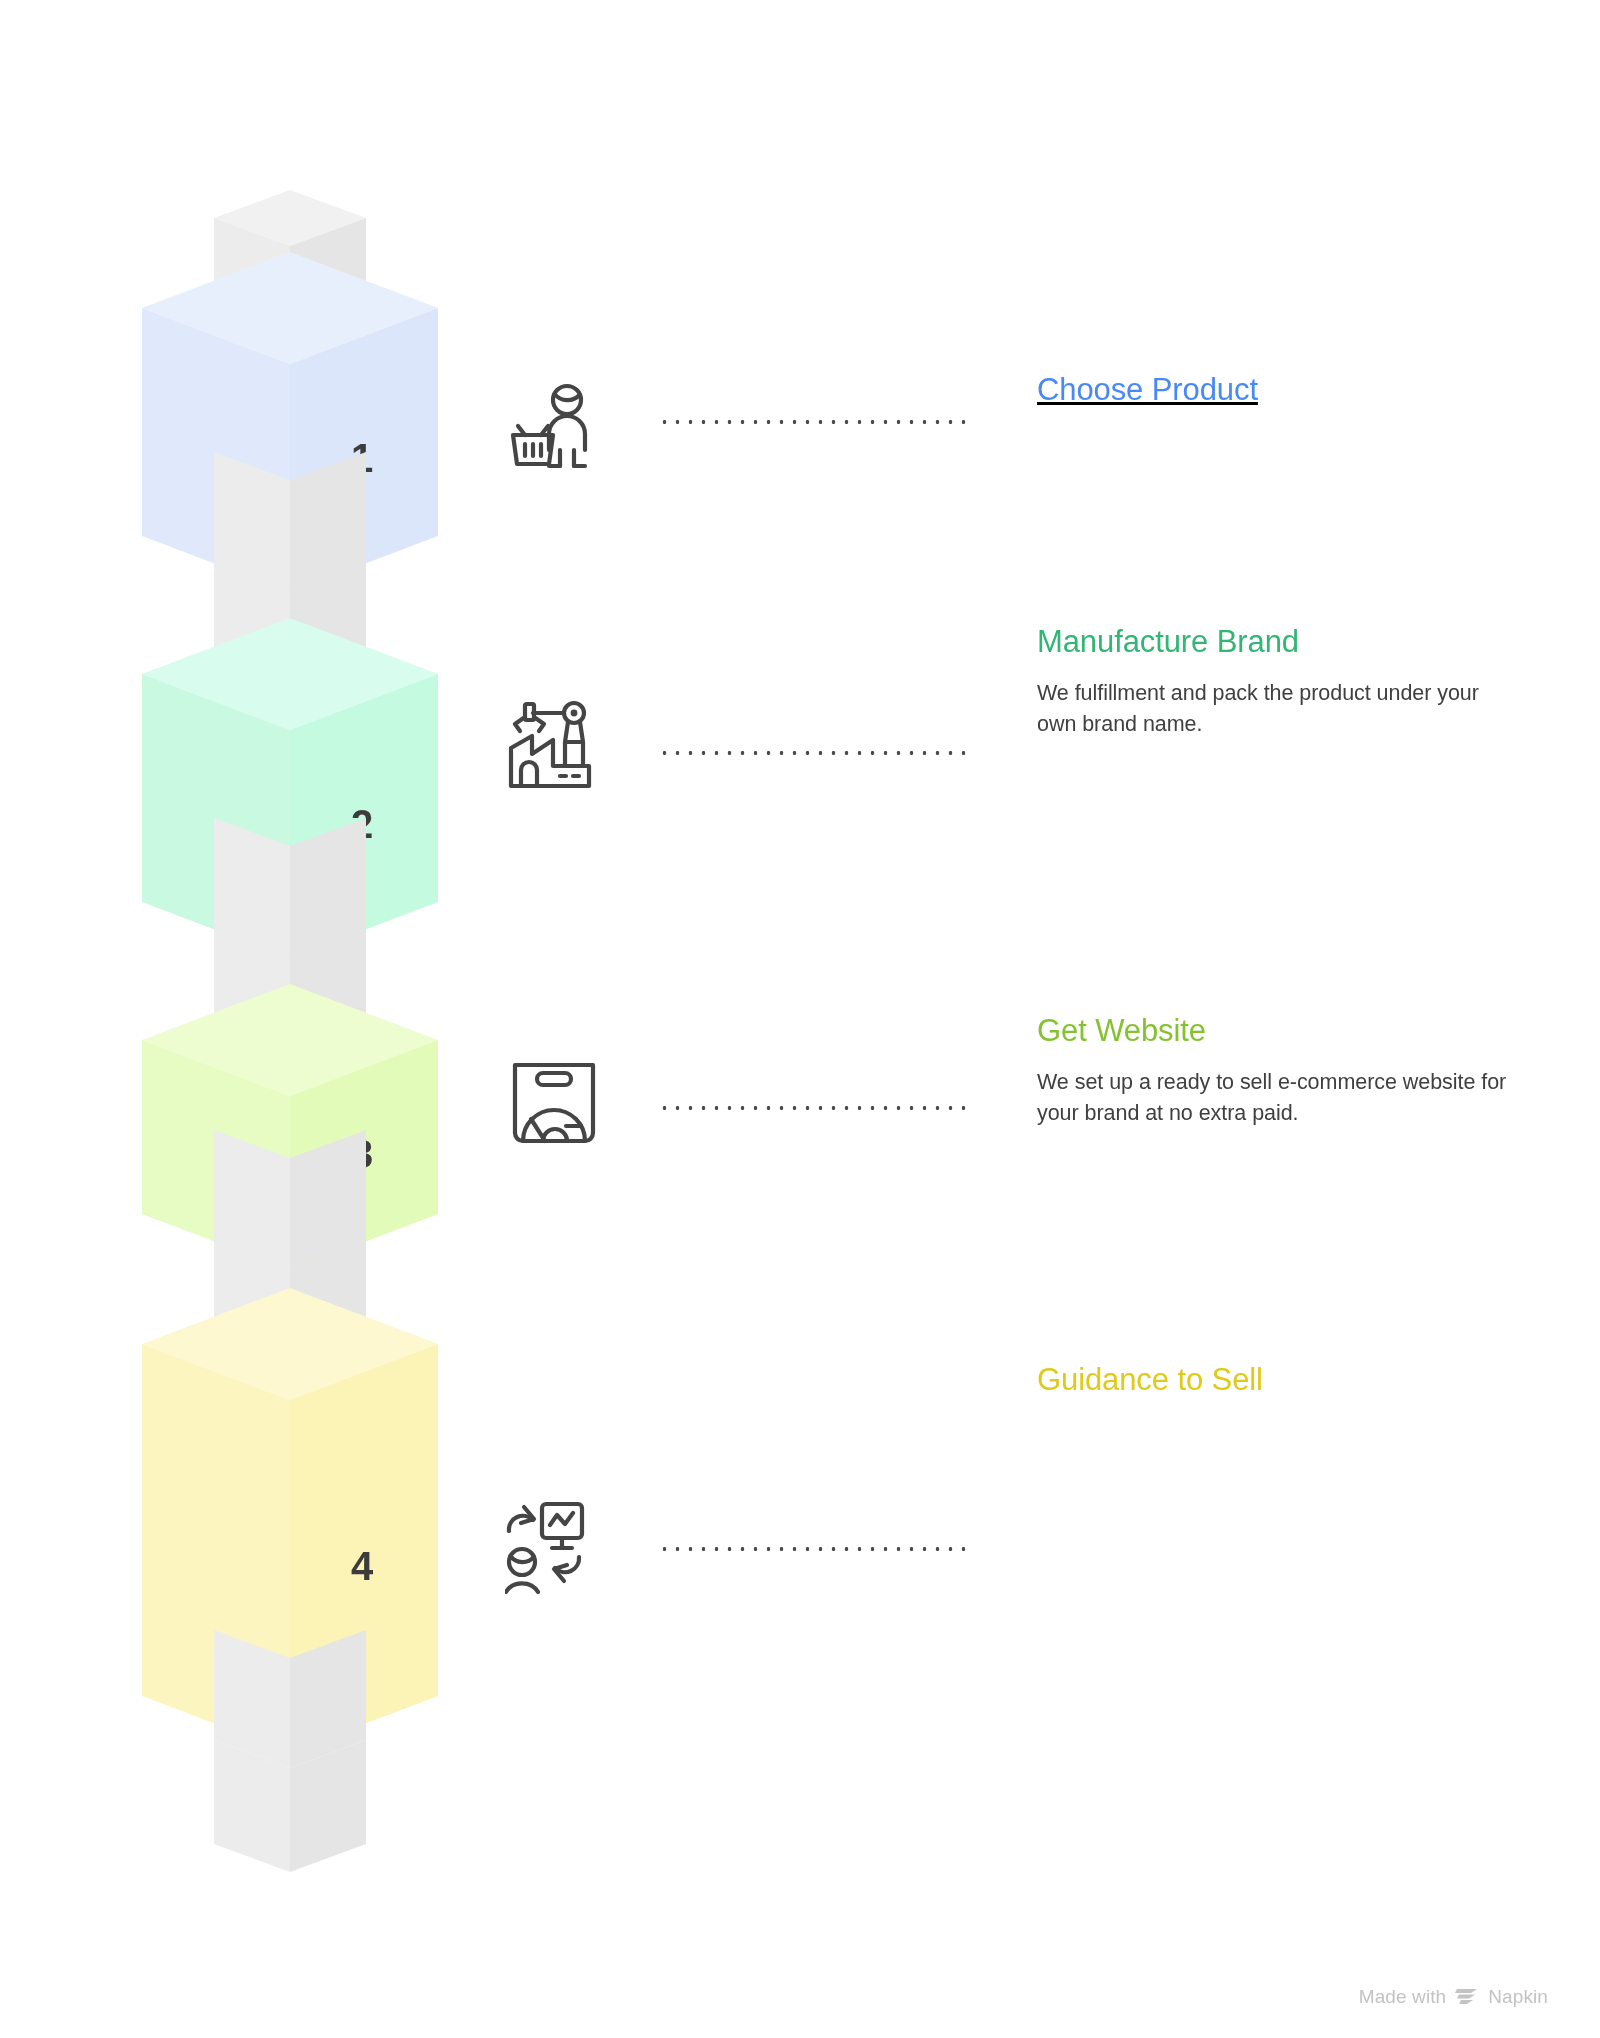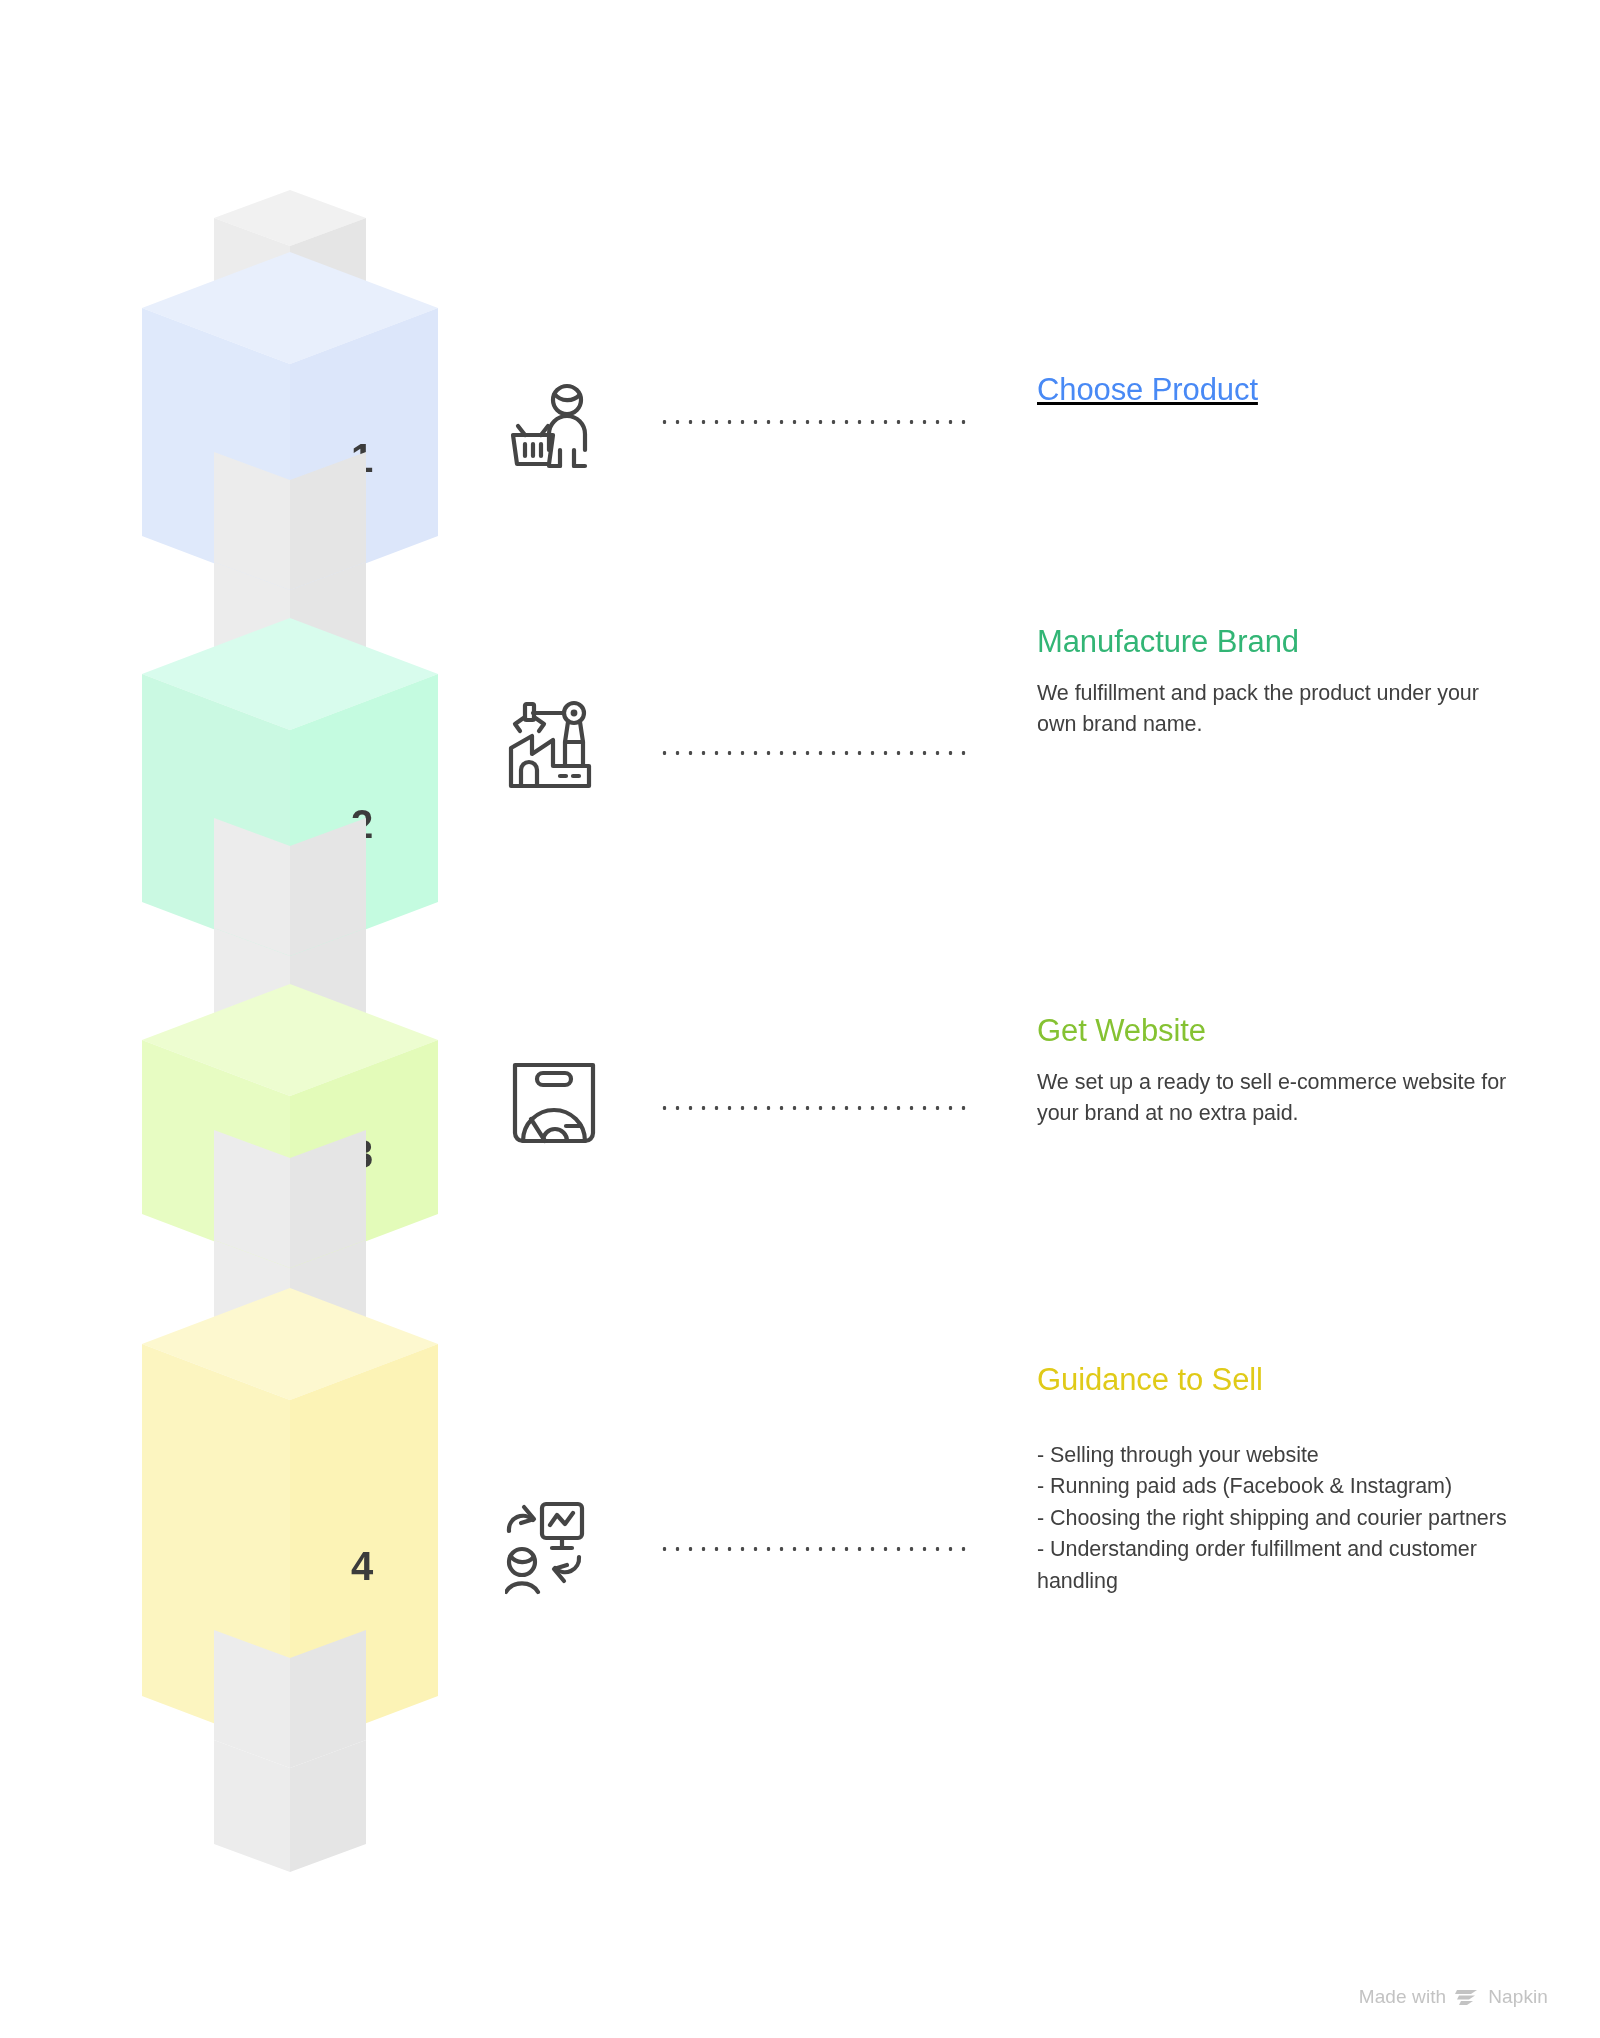--- a/index.html
+++ b/index.html
@@ -76,21 +76,21 @@
     letter-spacing: -0.05px;
   }
   .body-gap { height: 24px; }
 
   
   #footer {
     position: absolute;
     right: 52px;
     bottom: 30px;
     display: flex;
-    align-items: center;
+    align-items: flex-start;
     gap: 9px;
     color: #c3c3c3;
     font-size: 19px;
     letter-spacing: 0.1px;
   }
   #footer svg { display: block; }
 </style>
 </head>
 <body>
 
@@ -273,24 +273,20 @@
         <path d="M74 57 a14 14 0 0 1 -24 11"></path>
         <path d="M59 81 L49 69 L62 65"></path>
       </svg>
     </div>
 
     <div class="dotline" style="left:658px; top:1546px; width:310px;"></div>
 
     <div class="textblock" style="top:1362px;">
       <div class="step-title" style="color:#e0ca18;">Guidance to Sell</div>
       <div class="body-gap"></div>
-      <p class="step-body">- Selling through your website
-- Running paid ads (Facebook &amp; Instagram)
-- Choosing the right shipping and courier partners
-- Understanding order fulfillment and customer handling</p>
     </div>
   </div>
 
   <div id="footer">
     <span>Made with</span>
     <span>
       <svg width="24" height="20" viewBox="0 0 24 20" xmlns="http://www.w3.org/2000/svg">
         <polygon points="2,3 22,3 16,7 0,7" fill="#c3c3c3"></polygon>
         <polygon points="4,8.5 20,8.5 14,12.5 2,12.5" fill="#c3c3c3"></polygon>
         <polygon points="6,14 18,14 12,18 4,18" fill="#c3c3c3"></polygon>

